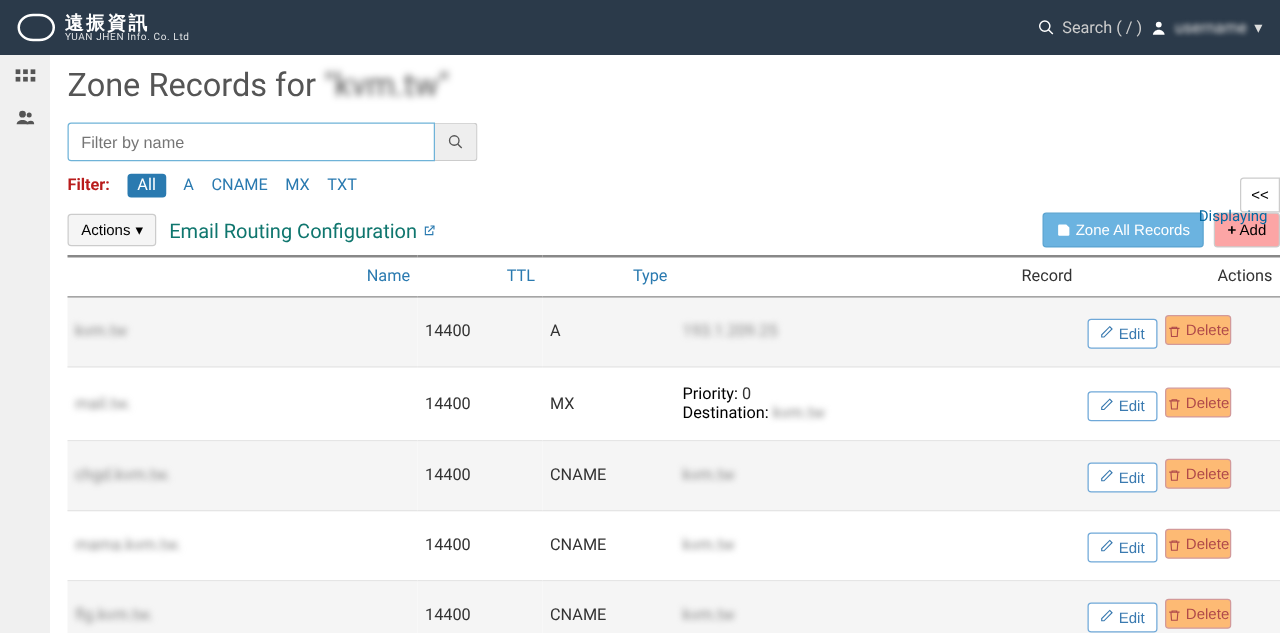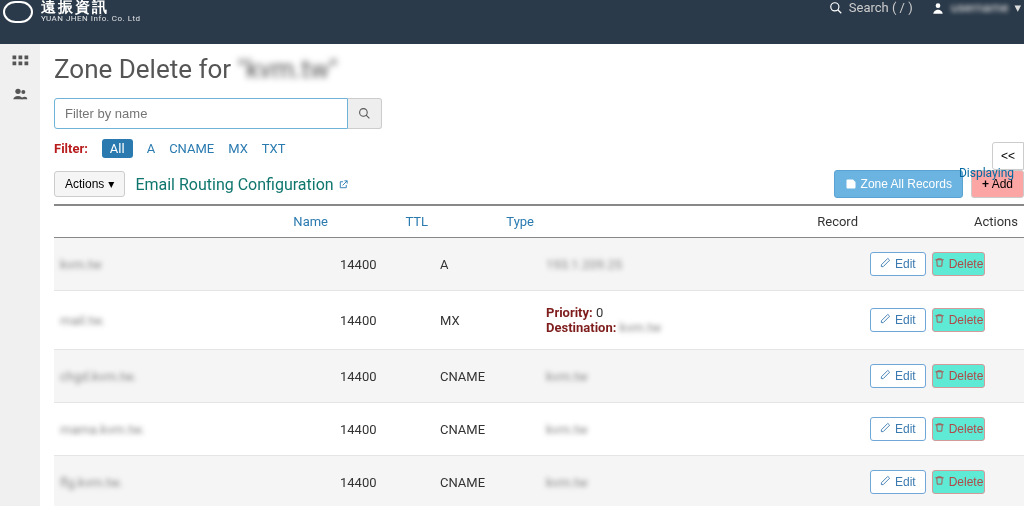--- a/index.html
+++ b/index.html
@@ -1,23 +1,23 @@
 <!DOCTYPE html>
 <html><head>
 <meta charset="utf-8">
 <style>
 *{box-sizing:border-box;margin:0;padding:0}
 body{font-family:-apple-system,BlinkMacSystemFont,"Segoe UI",Roboto,sans-serif;font-size:13px;color:#333;background:#fff}
-.topbar{background:#2b3a4a;color:#fff;height:44px;display:flex;align-items:flex-start;padding:0 3px;justify-content:space-between}
+.topbar{background:#2b3a4a;color:#fff;height:44px;display:flex;align-items:center;padding:0 14px;justify-content:space-between}
 .logo{display:flex;align-items:center;gap:8px}
 .logo-icon{width:30px;height:22px;border:2px solid #fff;border-radius:50%/60%;position:relative}
 .logo-text{display:flex;flex-direction:column;line-height:1}
 .logo-main{font-size:15px;font-weight:600;letter-spacing:2px}
 .logo-sub{font-size:8px;opacity:.85;letter-spacing:.5px}
-.topbar-right{display:flex;align-items:center;gap:18px;font-size:13px}
+.topbar-right{display:flex;align-items:center;gap:6px;font-size:13px}
 .search-area{display:flex;align-items:center;gap:6px;color:#ccc}
 .user-area{display:flex;align-items:center;gap:6px;color:#ddd}
 .user-name{filter:blur(2px)}
 .main-wrap{display:flex}
 .sidebar{width:40px;background:#f0f0f0;padding-top:10px;display:flex;flex-direction:column;align-items:center;gap:14px;color:#555}
 .content{flex:1;padding:10px 0 0 14px;overflow:hidden}
 h1{font-size:26px;font-weight:400;color:#555;margin-bottom:14px}
 .zone-name{filter:blur(3px)}
 .filter-row{display:flex;align-items:stretch;margin-bottom:10px}
 .filter-input{width:294px;border:1px solid #6fb3d8;border-radius:3px 0 0 3px;padding:7px 10px;font-size:13px;outline:none}
@@ -36,22 +36,22 @@
 .paging-info{position:absolute;right:10px;top:122px;font-size:12px;color:#0369a1}
 .paging-btn{position:absolute;right:0;top:98px;border:1px solid #ccc;background:#fff;padding:6px 8px;border-radius:3px 0 0 3px;font-size:12px}
 table{width:100%;border-collapse:collapse;margin-top:4px}
 thead th{text-align:right;font-weight:400;color:#2a7ab0;padding:8px 6px;border-top:2px solid #888;border-bottom:1px solid #888;font-size:13px}
 thead th.dark{color:#333}
 tbody td{padding:14px 6px;border-bottom:1px solid #e5e5e5;font-size:13px;vertical-align:middle}
 tbody tr.alt{background:#f5f5f5}
 .blur{filter:blur(2.5px);color:#888}
 .action-cell{white-space:nowrap}
 .btn-edit{border:1px solid #6fa8d8;color:#3a7ab0;background:#fff;padding:4px 9px;border-radius:3px;font-size:12px;margin-right:6px;display:inline-flex;align-items:flex-start;gap:4px}
-.btn-del{border:1px solid #d39a9a;color:#b04a4a;background:#5eead4;padding:4px 1px;border-radius:3px;font-size:12px;display:inline-flex;align-items:flex-start;gap:4px}
-.rec-label{color:#7f1d1d;font-weight:700}
+.btn-del{border:1px solid #d39a9a;color:#b04a4a;background:#fdba74;padding:4px 1px;border-radius:3px;font-size:12px;display:inline-flex;align-items:flex-end;gap:4px}
+.rec-label{color:#000000;font-weight:400}
 svg{display:block}
 </style>
 </head>
 <body>
 
 <div class="topbar">
   <div class="logo">
     <div class="logo-icon"></div>
     <div class="logo-text">
       <span class="logo-main">遠振資訊</span>
@@ -90,21 +90,21 @@
     <svg width="20" height="16" viewBox="0 0 24 24" fill="#555">
         <circle cx="9" cy="8" r="4"></circle>
         <circle cx="17" cy="9" r="3"></circle>
         <path d="M2 20c0-3 3-5 7-5s7 2 7 5"></path>
         <path d="M14 20c0-2 2-4 5-4s4 2 4 4"></path>
       </svg>
   </div>
 
   <div class="content" style="position:relative">
     <h1>
-      <span>Zone Delete for </span><span class="zone-name">"kvm.tw"</span>
+      <span>Zone Records for </span><span class="zone-name">"kvm.tw"</span>
     </h1>
 
     <div class="filter-row">
       <input class="filter-input" placeholder="Filter by name" style="">
       <button class="filter-btn">
         <svg width="13" height="13" viewBox="0 0 24 24" fill="none" stroke="#555" stroke-width="2">
             <circle cx="10" cy="10" r="7"></circle>
             <line x1="21" y1="21" x2="15" y2="15"></line>
           </svg>
       </button>

